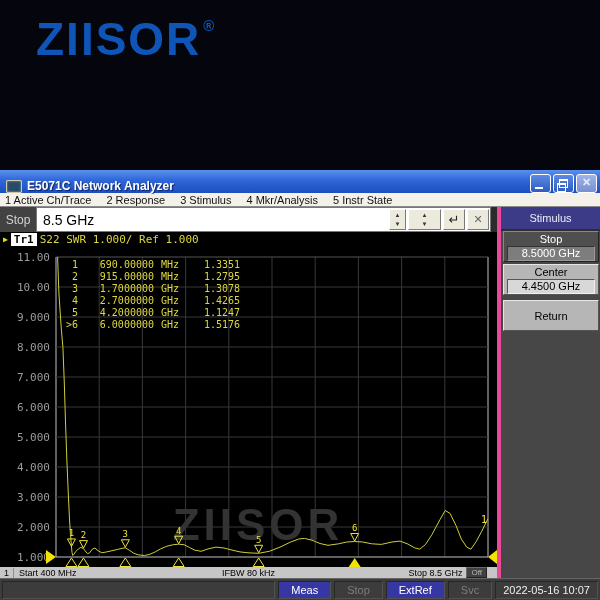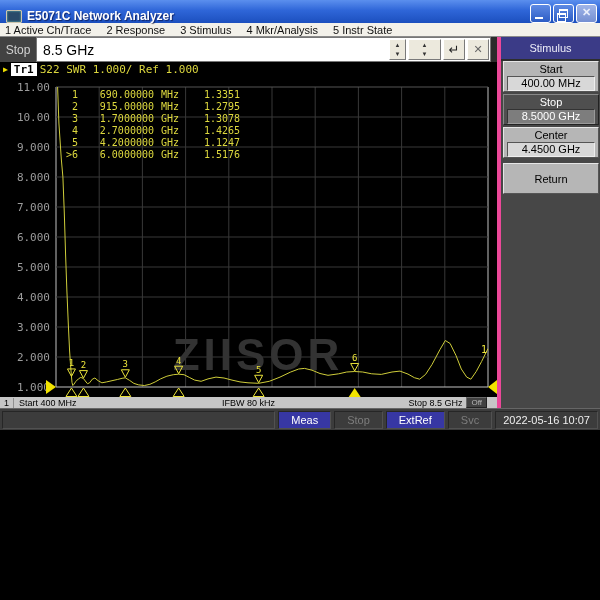--- a/index.html
+++ b/index.html
@@ -87,20 +87,23 @@
            border-color:#262626 #515151 #515151 #262626;color:#7d7d7d;}
   .st-cell.on{background:#3737a4;color:#fff;}
   .st-time{height:16px;line-height:16px;padding:0 7px;border:1px solid;
            border-color:#262626 #515151 #515151 #262626;color:#efefef;}
 </style>
 </head>
 <body>
 
 <div id="app">
 
+  <div class="banner">
+    <div class="logo"><span>ZIISOR</span><span class="reg">®</span></div>
+  </div>
 
   <div class="titlebar">
     <div class="app-icon"></div>
     <div class="title-text">E5071C Network Analyzer</div>
     <div class="win-btns">
       <div class="win-btn">
           <div class="glyph-min"></div>
         </div>
       <div class="win-btn">
           <div class="glyph-restore"></div>
@@ -246,24 +249,20 @@
         <span class="foot-ifbw">IFBW 80 kHz</span>
         <span class="foot-right">
           <span>Stop 8.5 GHz</span>
           <span class="off-badge">Off</span>
         </span>
       </div>
     </div>
 
     <div class="sidebar">
       <div class="stim-header">Stimulus</div>
-      <div class="sb-btn">
-        <span>Start</span>
-        <span class="sb-val">400.00 MHz</span>
-      </div>
       <div class="sb-btn selected">
         <span>Stop</span>
         <span class="sb-val">8.5000 GHz</span>
       </div>
       <div class="sb-btn">
         <span>Center</span>
         <span class="sb-val">4.4500 GHz</span>
       </div>
       <div class="sb-btn return">
         <span>Return</span>

